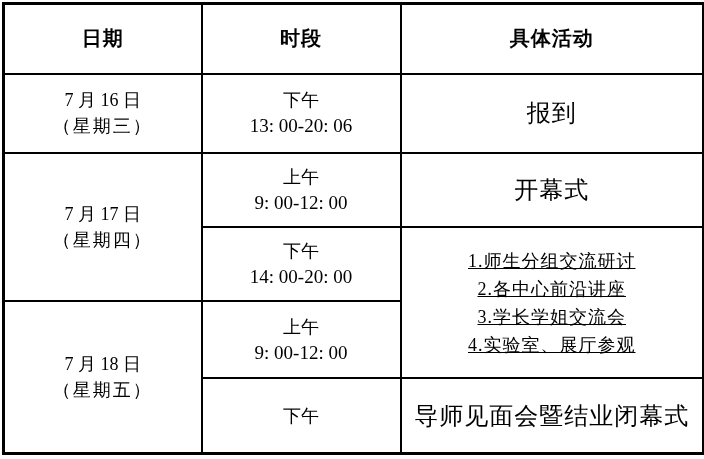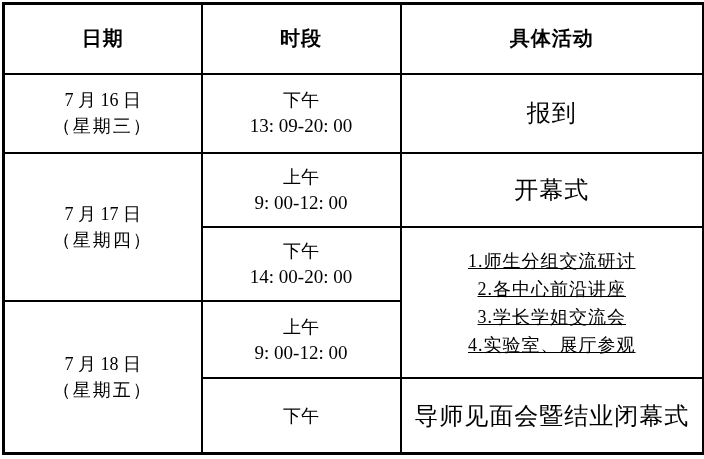--- a/index.html
+++ b/index.html
@@ -96,21 +96,21 @@
       <th class="head-cell">具体活动</th>
     </tr>
 
     <tr class="r-1">
       <td>
         <span class="cell-line">7 月 16 日</span>
         <span class="cell-line date-line2">（星期三）</span>
       </td>
       <td>
         <span class="cell-line">下午</span>
-        <span class="cell-line time-num">13: 09-20: 00</span>
+        <span class="cell-line time-num">13: 00-20: 06</span>
       </td>
       <td>
         <span class="act-single">报到</span>
       </td>
     </tr>
 
     <tr class="r-2">
       <td rowspan="2">
         <span class="cell-line">7 月 17 日</span>
         <span class="cell-line date-line2">（星期四）</span>

